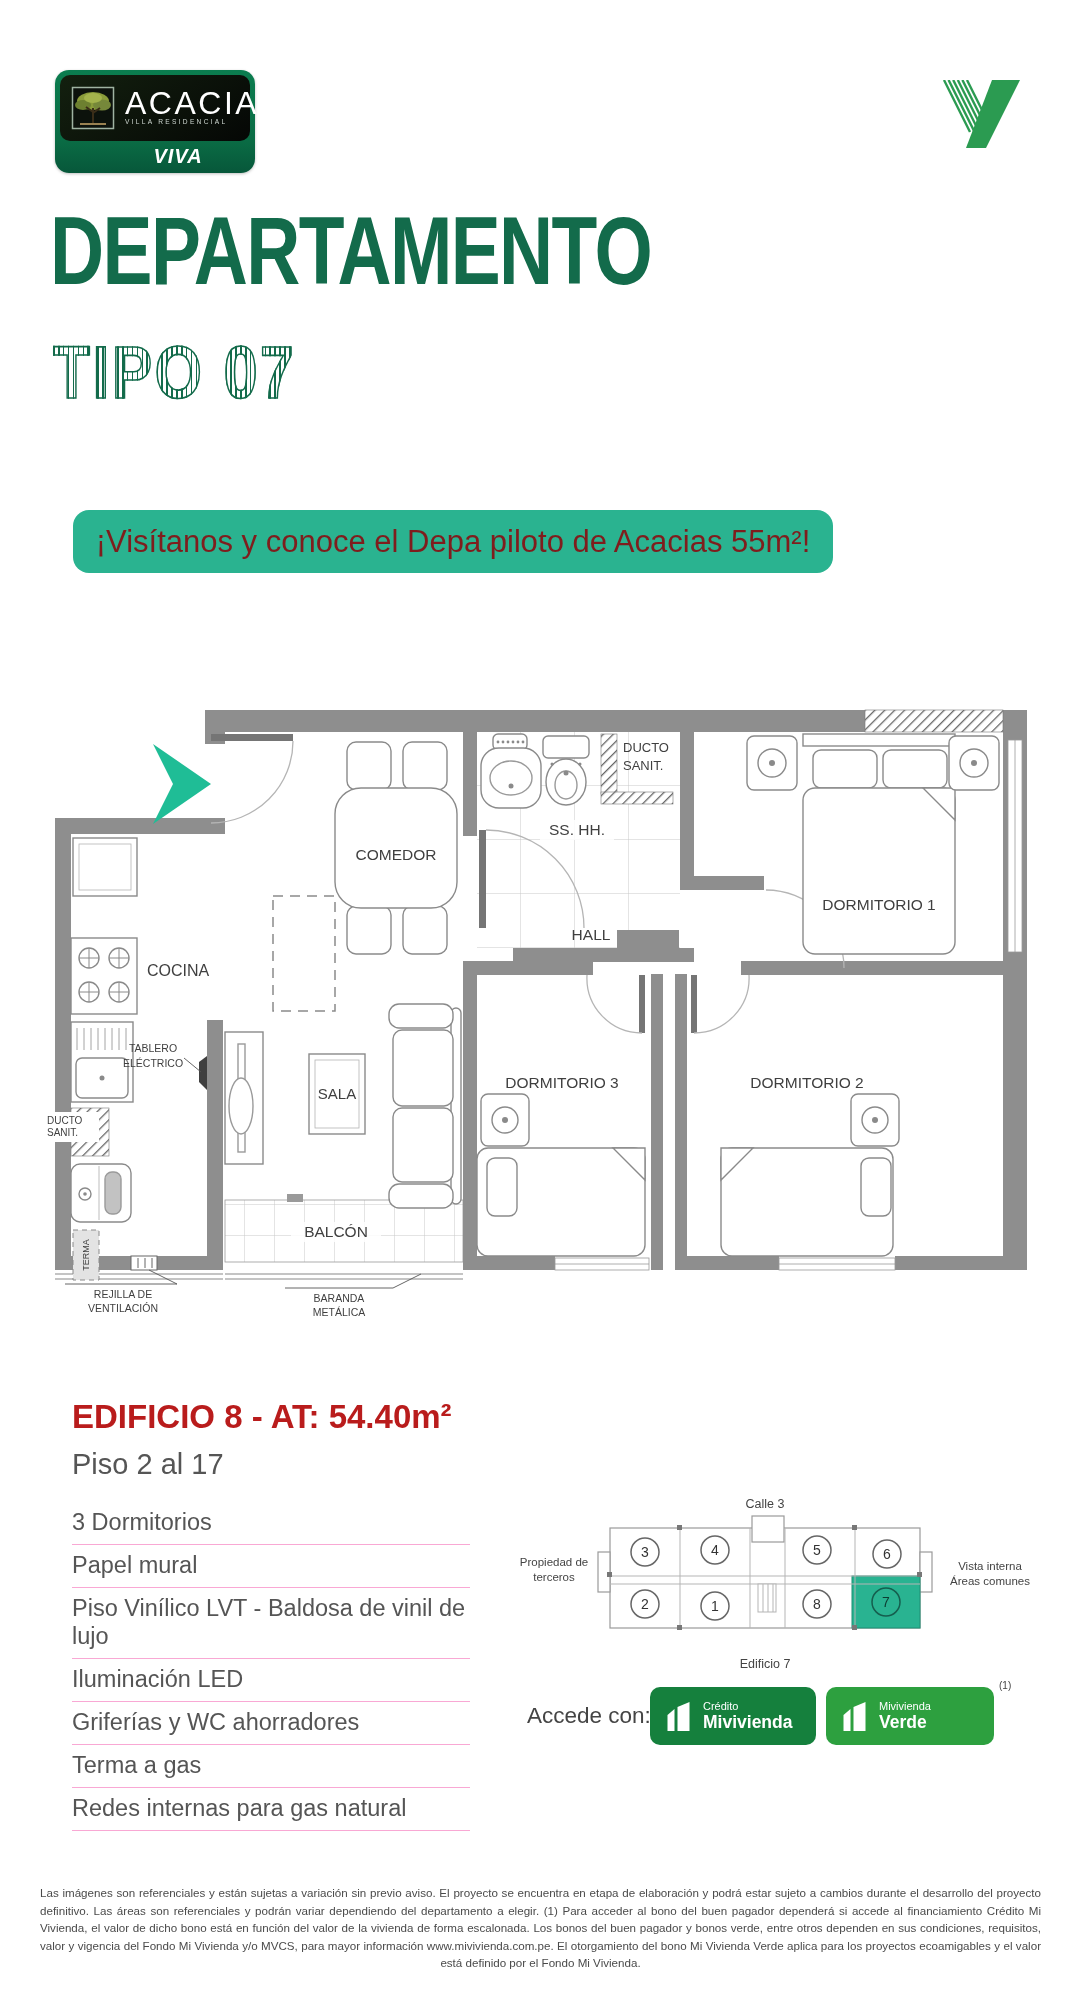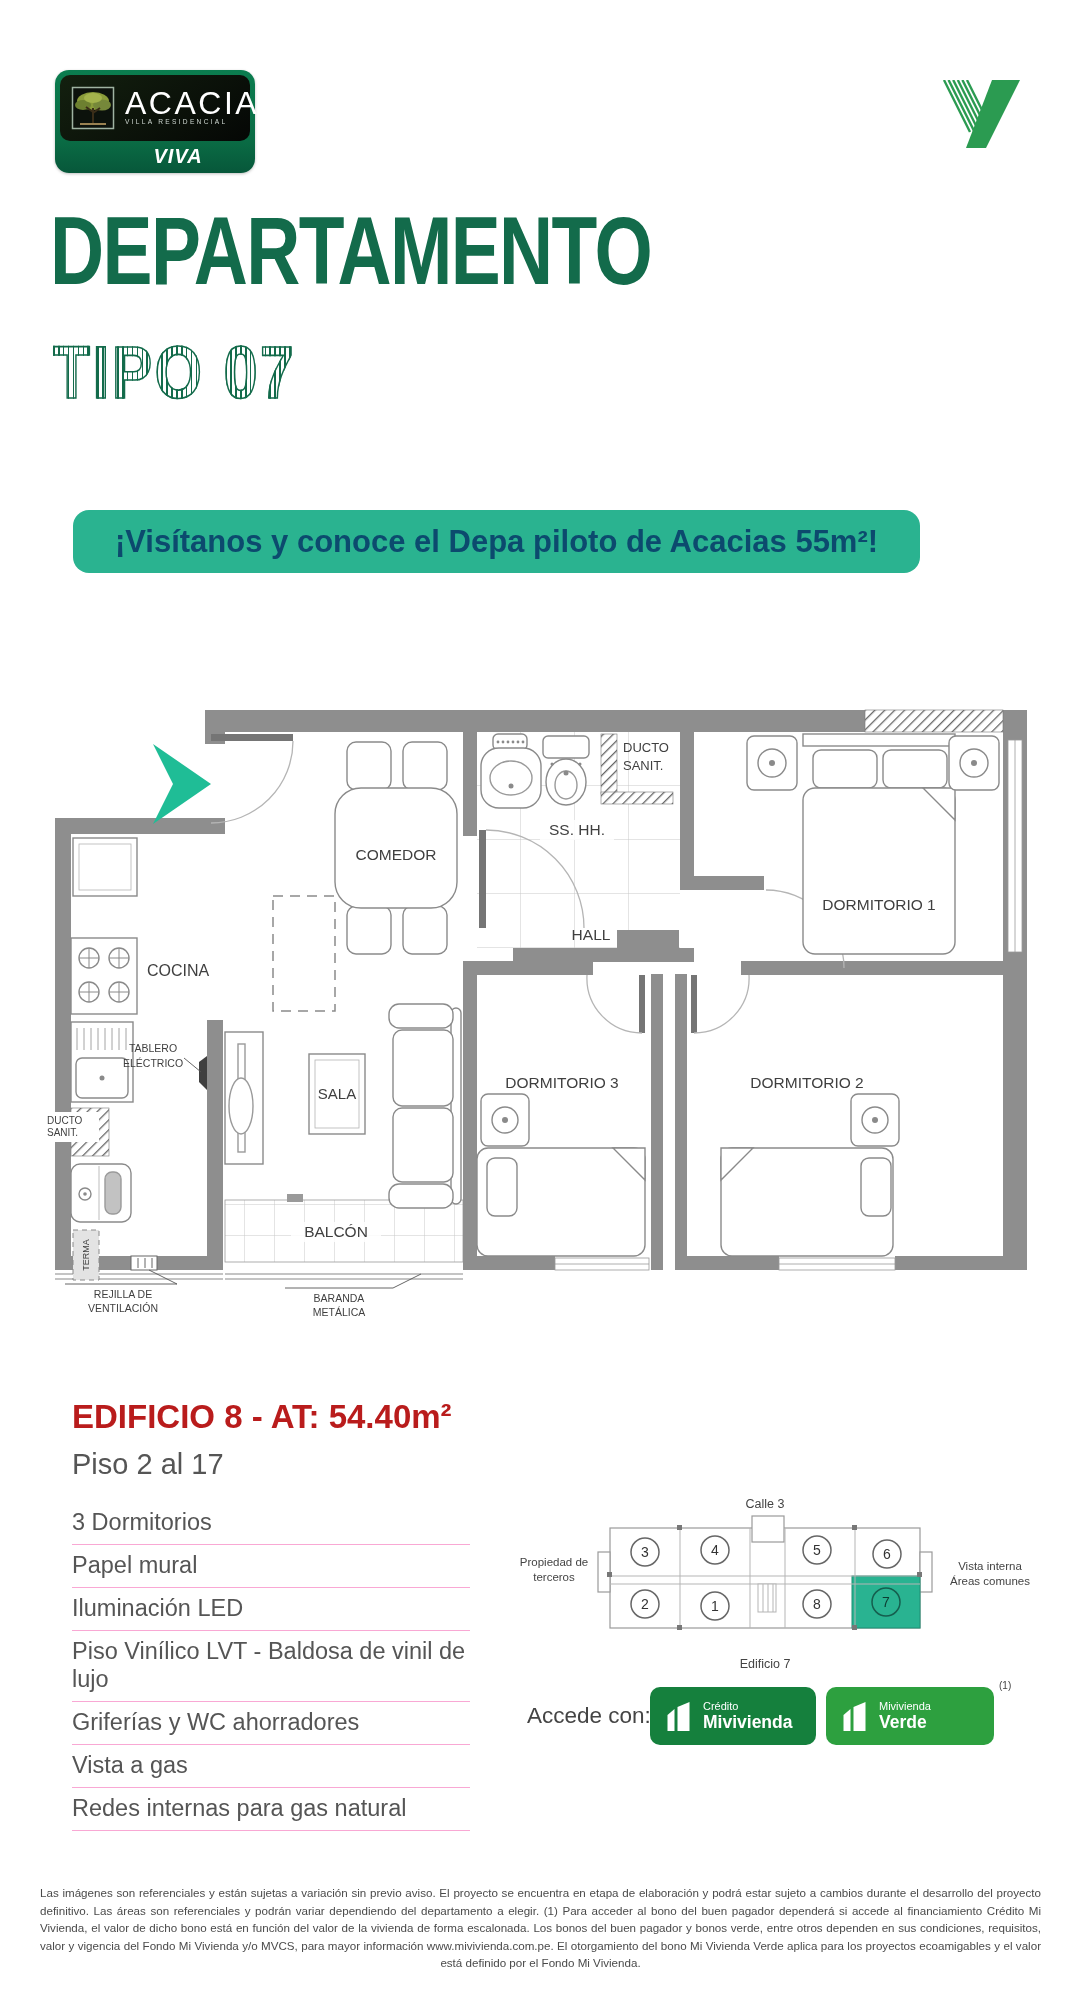--- a/index.html
+++ b/index.html
@@ -21,22 +21,22 @@
   
   .vlogo{position:absolute;left:940px;top:80px;width:84px;height:72px;}
   
   .h1{position:absolute;left:50px;top:196px;font-size:96px;font-weight:800;color:#136b4b;
       letter-spacing:-2px;white-space:nowrap;transform:scaleX(.78);transform-origin:left top;}
   .h2{position:absolute;left:53px;top:330px;font-size:74px;font-weight:800;letter-spacing:3px;
       white-space:nowrap;transform:scaleX(.82);transform-origin:left top;
       color:transparent;-webkit-text-stroke:1.7px #136b4b;
       background-image:repeating-linear-gradient(90deg,#136b4b 0 2px,rgba(0,0,0,0) 2px 6px);
       -webkit-background-clip:text;background-clip:text;}
-  .banner{position:absolute;left:73px;top:510px;width:847px;height:63px;border-radius:16px;
-      background:#2ab390;color:#0c4a6e;font-size:31px;font-weight:bold;text-align:center;
+  .banner{position:absolute;left:73px;top:510px;width:760px;height:63px;border-radius:16px;
+      background:#2ab390;color:#7f1d1d;font-size:31px;font-weight:normal;text-align:center;
       line-height:63px;white-space:nowrap;}
   
   .plan{position:absolute;left:35px;top:678px;}
   
   .bld-title{position:absolute;left:72px;top:1398px;font-size:33px;font-weight:800;color:#b91c1c;}
   .bld-floors{position:absolute;left:72px;top:1448px;font-size:29px;color:#555;}
   .features{position:absolute;left:72px;top:1502px;width:398px;}
   .feature{font-size:23.5px;color:#555;line-height:28px;padding:6px 0 8px 0;
       border-bottom:1px solid #f9a8d4;}
   
@@ -300,24 +300,24 @@
       <text x="304" y="638" font-size="10.5">METÁLICA</text>
     </g>
   </svg>
 
   <div class="bld-title">EDIFICIO 8 - AT: 54.40m²</div>
   <div class="bld-floors">Piso 2 al 17</div>
 
   <div class="features">
     <div class="feature">3 Dormitorios</div>
     <div class="feature">Papel mural</div>
+    <div class="feature">Piso Vinílico LVT - Baldosa de vinil de lujo</div>
     <div class="feature">Iluminación LED</div>
-    <div class="feature">Piso Vinílico LVT - Baldosa de vinil de lujo</div>
     <div class="feature">Griferías y WC ahorradores</div>
-    <div class="feature">Vista a gas</div>
+    <div class="feature">Terma a gas</div>
     <div class="feature">Redes internas para gas natural</div>
   </div>
 
   <svg class="keyplan" width="560" height="195" viewBox="0 0 560 195">
     <g fill="#fff" stroke="#9a9a9a" stroke-width="1.2">
       <rect x="110" y="40" width="310" height="100"></rect>
       <rect x="98" y="64" width="12" height="40"></rect>
       <rect x="420" y="64" width="12" height="40"></rect>
       <rect x="252" y="28" width="32" height="26"></rect>
     </g>

